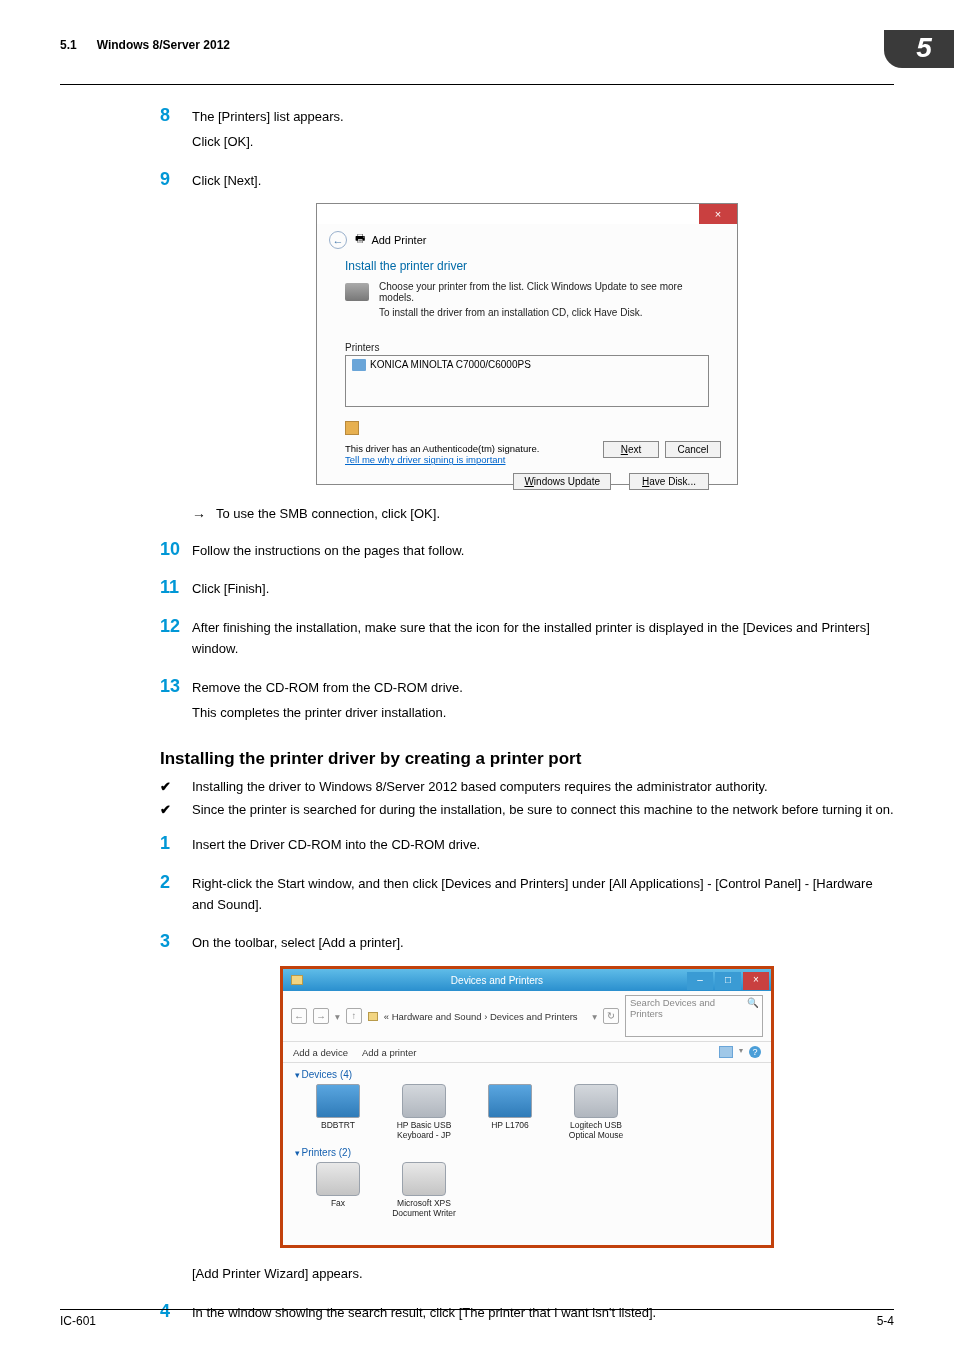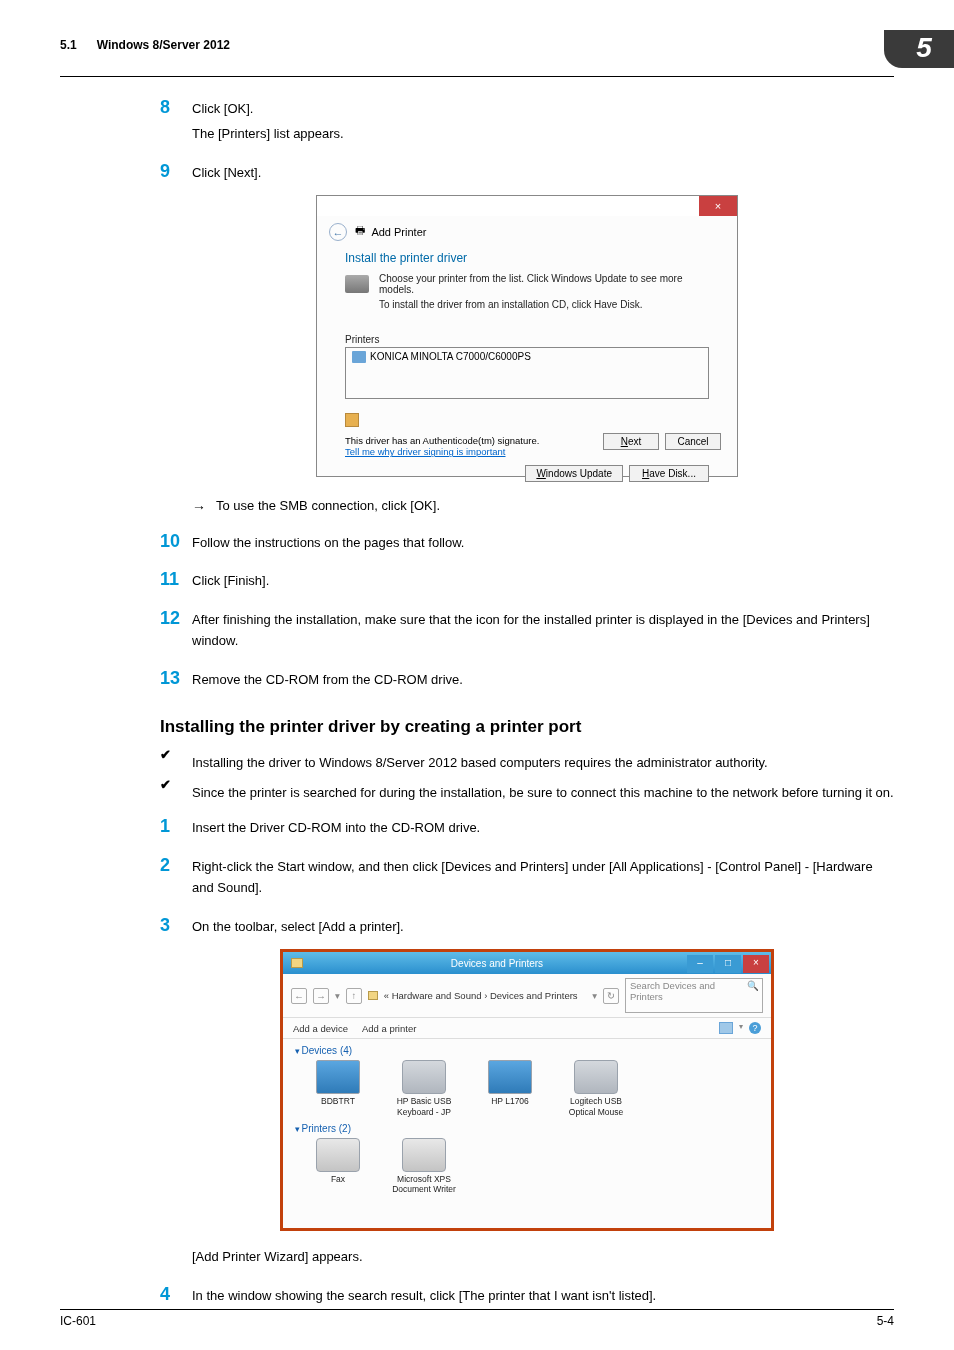--- a/index.html
+++ b/index.html
@@ -15,21 +15,21 @@
   }
   .page {
     padding: 30px 60px 20px 60px;
   }
   .header {
     display: flex;
     justify-content: space-between;
     align-items: flex-start;
     margin-bottom: 6px;
     border-bottom: 1px solid #000;
-    padding-bottom: 8px;
+    padding-bottom: 16px;
   }
   .header-left {
     font-size: 12px;
     font-weight: bold;
     padding-top: 8px;
   }
   .chapter-badge {
     background: #3a3a3a;
     color: #fff;
     font-size: 28px;
@@ -79,21 +79,21 @@
     margin-left: 0;
     line-height: 1.6;
     margin-bottom: 2px;
   }
   .check::before {
     content: "✔";
     width: 32px;
     flex-shrink: 0;
     font-weight: bold;
   }
-  .check-body { flex: 1; margin-top: 8px; }
+  .check-body { flex: 1; }
   .section-title {
     font-size: 17px;
     font-weight: bold;
     margin-top: 22px;
     margin-bottom: 8px;
   }
   .spacer-img {
     display: flex;
     justify-content: center;
     margin: 8px 0 14px 0;
@@ -180,21 +180,21 @@
     flex-direction: column;
   }
   .pd1-sigicon {
     width: 14px; height: 14px;
     background: #e7b050;
     border: 1px solid #b8893c;
   }
   .pd1-sigtext { font-size: 9.5px; flex: 1; }
   .pd1-link { color: #0066cc; text-decoration: underline; font-size: 9.5px; }
   .pd1-btns-right {
-    display: flex; gap: 6px; margin-left: auto;
+    display: flex; gap: 18px; margin-left: auto;
   }
   .pd1-btn {
     border: 1px solid #888;
     background: #f2f2f2;
     font-size: 10px;
     padding: 2px 10px;
     min-width: 80px;
     text-align: center;
   }
   .pd1-footer {
@@ -245,21 +245,21 @@
     width: 16px; height: 16px;
     border: 1px solid #aaa;
     border-radius: 2px;
     text-align: center;
     line-height: 14px;
     color: #888;
   }
   .pd2-path { flex: 1; color: #333; }
   .pd2-search {
     border: 1px solid #aaa;
-    padding: 1px 18px 10px 4px;
+    padding: 1px 18px 17px 4px;
     color: #888;
     width: 138px;
     position: relative;
   }
   .pd2-searchicon {
     position: absolute;
     right: 3px; top: 1px;
     color: #888;
   }
   .pd2-toolbar {
@@ -357,22 +357,22 @@
       <span>Windows 8/Server 2012</span>
     </div>
     <div class="chapter-badge">5</div>
   </div>
 
   <div class="content">
 
     <div class="step">
       <div class="step-num">8</div>
       <div class="step-body">
+        <p>The [Printers] list appears.</p>
         <p>Click [OK].</p>
-        <p>The [Printers] list appears.</p>
       </div>
     </div>
 
     <div class="step mt12">
       <div class="step-num">9</div>
       <div class="step-body">
         <p>Click [Next].</p>
       </div>
     </div>
 
@@ -444,20 +444,21 @@
       <div class="step-num">12</div>
       <div class="step-body">
         <p>After finishing the installation, make sure that the icon for the installed printer is displayed in the [Devices and Printers] window.</p>
       </div>
     </div>
 
     <div class="step mt12">
       <div class="step-num">13</div>
       <div class="step-body">
         <p>Remove the CD-ROM from the CD-ROM drive.</p>
+        <p>This completes the printer driver installation.</p>
       </div>
     </div>
 
     <div class="section-title">Installing the printer driver by creating a printer port</div>
 
     <div class="check">
       <div class="check-body">Installing the driver to Windows 8/Server 2012 based computers requires the administrator authority.</div>
     </div>
     <div class="check">
       <div class="check-body">Since the printer is searched for during the installation, be sure to connect this machine to the network before turning it on.</div>

